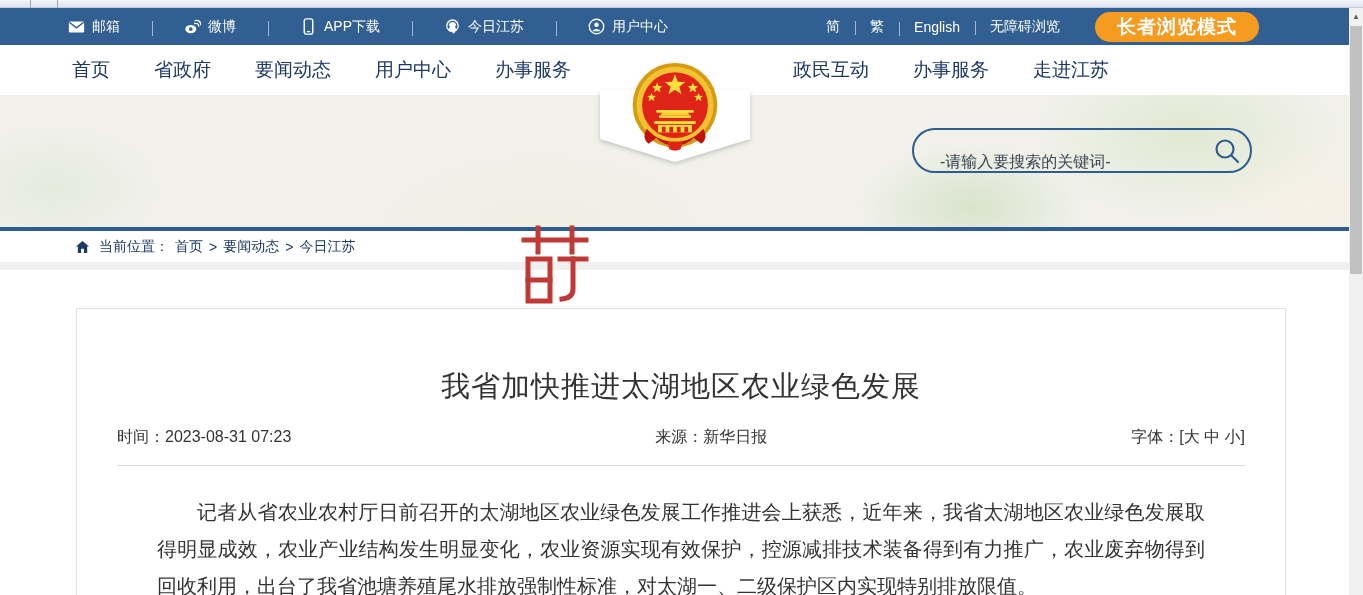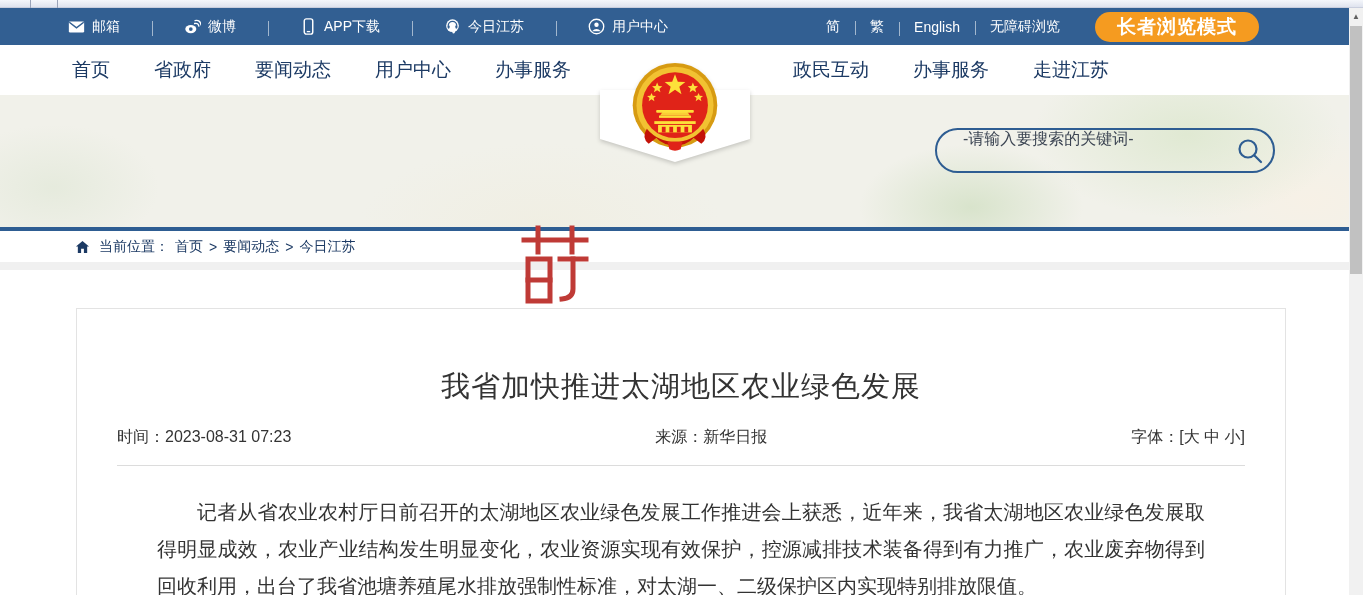--- a/index.html
+++ b/index.html
@@ -49,22 +49,22 @@
       radial-gradient(ellipse 160px 90px at 72% 85%, rgba(210,224,196,.8), rgba(210,224,196,0) 70%),
       radial-gradient(ellipse 200px 110px at 97% 80%, rgba(247,241,230,.95), rgba(247,241,230,0) 70%),
       radial-gradient(ellipse 150px 90px at 4% 70%, rgba(227,233,218,.8), rgba(227,233,218,0) 70%),
       radial-gradient(ellipse 260px 120px at 40% 100%, rgba(240,238,226,.9), rgba(240,238,226,0) 70%);
   }
   .brand { position:absolute; left:518px; top:130px; display:flex; }
   .brand { top:128px; }
   .seal { width:74px; height:84px; margin-right:16px; }
   .brand-text .site-name { font-size:43px; font-weight:bold; color:#b5242e; letter-spacing:3px; line-height:48px; }
   .brand-text .site-url { font-size:17px; color:#8e8e8e; letter-spacing:7px; margin-top:6px; font-weight:bold; }
-  .searchbox { position:absolute; left:935px; top:33px; width:340px; height:45px; border:2px solid #2e5d92; border-radius:23px;
-               display:flex; align-items:flex-start; background:transparent; }
+  .searchbox { position:absolute; left:912px; top:33px; width:340px; height:45px; border:2px solid #2e5d92; border-radius:23px;
+               display:flex; align-items:flex-end; background:transparent; }
   .searchbox input { flex:1; border:none; outline:none; background:transparent; font-family:inherit; font-size:16px; color:#3c4553; padding:0 10px 0 26px; }
   .searchbox input::placeholder { color:#3c4553; opacity:1; }
   .search-btn { width:46px; height:100%; background:none; border:none; cursor:pointer; display:flex; align-items:center; justify-content:center; }
 
   .blue-line { height:4px; background:#2e5d92; }
 
   
   .breadcrumb { height:31px; background:#fff; display:flex; align-items:center; padding-left:75px; font-size:14px; color:#1c3a64; gap:6px; }
   .breadcrumb a { color:#1c3a64; text-decoration:none; cursor:pointer; }
   .crumb-sep { color:#1c3a64; }

